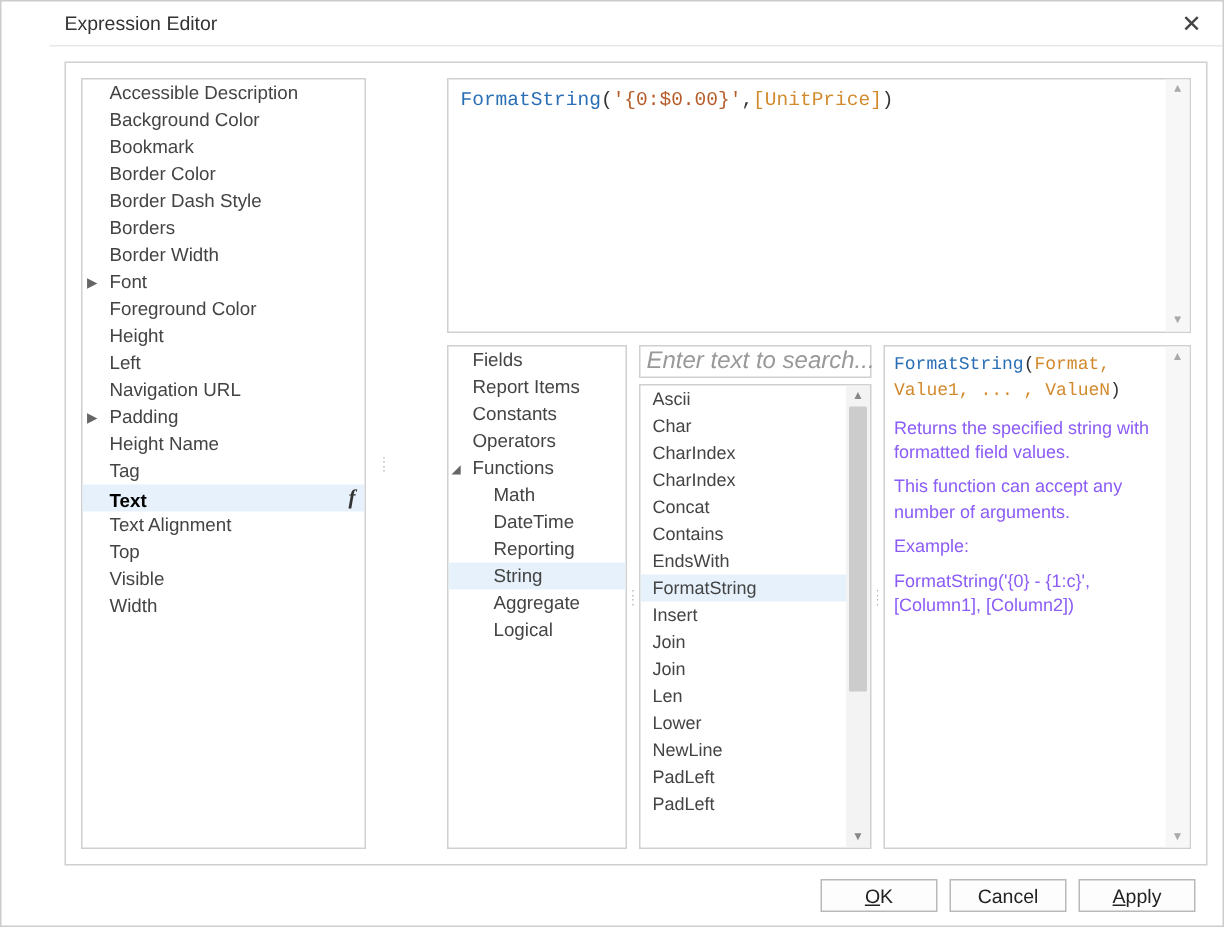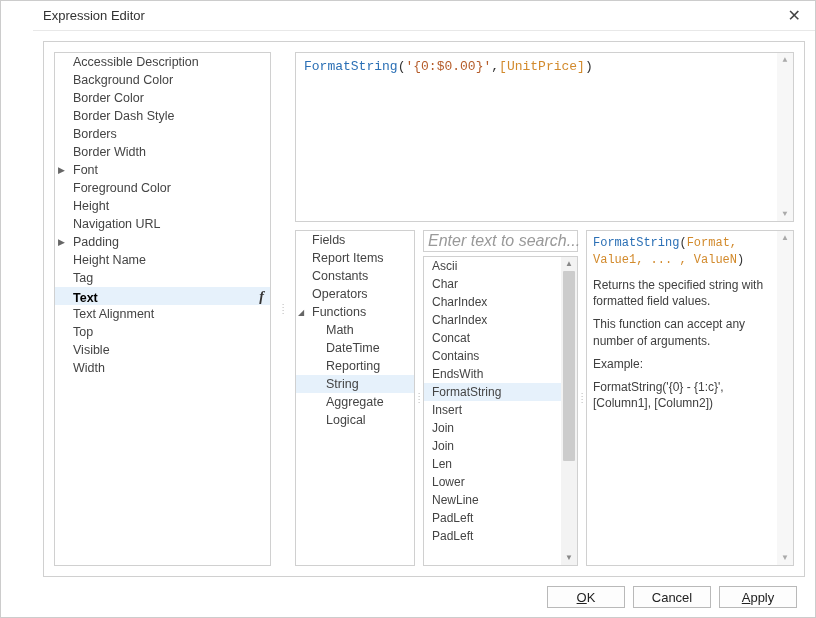--- a/index.html
+++ b/index.html
@@ -38,21 +38,21 @@
   .outer-frame {
     margin: 10px 10px 0 10px;
     border: 1px solid #d0d0d0;
     flex: 1 1 auto;
     padding: 10px;
     display: flex;
     gap: 8px;
     overflow: hidden;
   }
   .left-pane {
-    width: 217px;
+    width: 190px;
     border: 1px solid #d0d0d0;
     overflow: auto;
     font-size: 12.5px;
     color: #444;
   }
   .prop-item {
     display: flex;
     align-items: center;
     height: 18px;
     padding: 0 6px 0 18px;
@@ -78,20 +78,21 @@
     font-family: Georgia, serif;
     font-size: 14px;
     color: #333;
   }
   .right-col {
     flex: 1;
     display: flex;
     flex-direction: column;
     gap: 8px;
     min-width: 0;
+    margin-left: 30px;
   }
   .expr-box {
     height: 170px;
     border: 1px solid #d0d0d0;
     position: relative;
     padding: 6px 8px;
     font-family: Consolas, "Courier New", monospace;
     font-size: 13px;
     color: #333;
     background: #fff;
@@ -238,21 +239,21 @@
   .kw-orange { color: #d28a2c; }
   .kw-keyword { color: #b55c2a; }
   .help-scroll {
     position: absolute;
     right: 0; top: 0; bottom: 0;
     width: 16px;
     background: #f7f7f7;
   }
   .help-scroll .arrow { font-size: 8px; text-align: center; color: #aaa; height:14px; line-height:14px; }
   .help-scroll .arrow.bottom { position:absolute; bottom:0; width:100%; }
-  .help-body { color: #404040; line-height: 1.4; }
+  .help-body { color: #8b5cf6; line-height: 1.4; }
   .help-body p { margin-bottom: 6px; }
   .button-row {
     height: 40px;
     display: flex;
     justify-content: flex-end;
     align-items: center;
     gap: 8px;
     padding: 0 18px;
   }
   .btn {
@@ -279,40 +280,46 @@
   <div class="outer-frame">
 
     <div class="left-pane" id="prop-list">
         <div class="prop-item">
           <span>Accessible Description</span>
         </div>
         <div class="prop-item">
           <span>Background Color</span>
         </div>
         <div class="prop-item">
+          <span>Bookmark</span>
+        </div>
+        <div class="prop-item">
           <span>Border Color</span>
         </div>
         <div class="prop-item">
           <span>Border Dash Style</span>
         </div>
         <div class="prop-item">
           <span>Borders</span>
         </div>
         <div class="prop-item">
           <span>Border Width</span>
         </div>
         <div class="prop-item">
           <span class="chev">▶</span>
           <span>Font</span>
         </div>
         <div class="prop-item">
           <span>Foreground Color</span>
         </div>
         <div class="prop-item">
           <span>Height</span>
+        </div>
+        <div class="prop-item">
+          <span>Left</span>
         </div>
         <div class="prop-item">
           <span>Navigation URL</span>
         </div>
         <div class="prop-item">
           <span class="chev">▶</span>
           <span>Padding</span>
         </div>
         <div class="prop-item">
           <span>Height Name</span>

